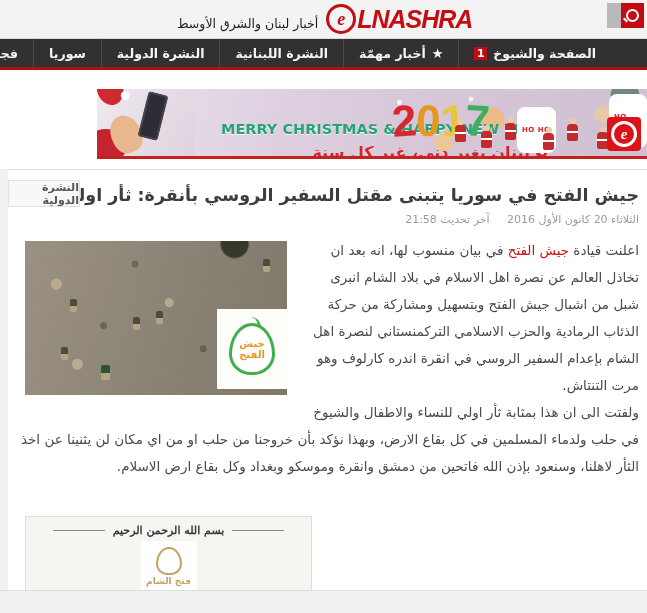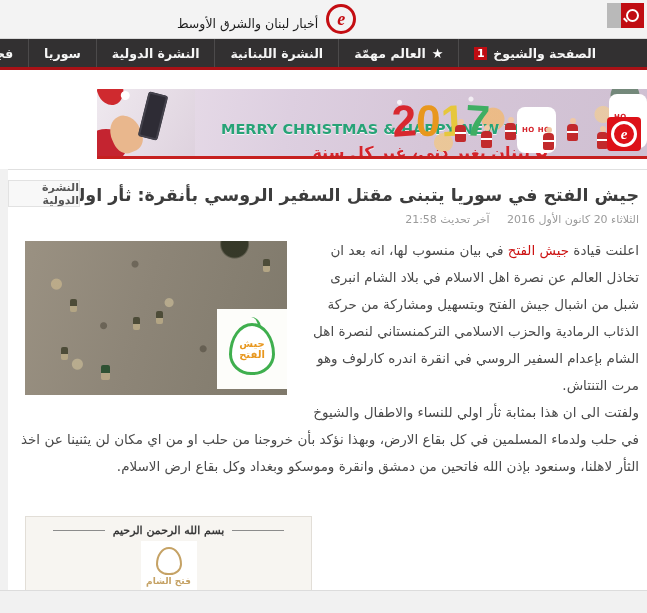--- a/index.html
+++ b/index.html
@@ -218,38 +218,39 @@
   .footer-band{height:24px;background:#f1f1f1;border-top:1px solid #dcdcdc;}
 </style>
 </head>
 <body>
 
 <div class="header">
   <div class="brand">
     <span class="tagline">أخبار لبنان والشرق الأوسط</span>
     <span class="logo">
       <span class="logo-e">e</span>
+      <span class="logo-text">LNASHRA</span>
     </span>
   </div>
   <div class="search-area">
     <span class="search-gray"></span>
     <button class="search-btn">
       <span class="mag"></span>
     </button>
   </div>
 </div>
 
 <div class="nav">
   <div class="nav-item">
     <span>الصفحة والشيوخ</span>
     <span class="nav-badge">1</span>
   </div>
   <div class="nav-item">
     <span class="nav-star">★</span>
-    <span>العالم مهمّة</span>
+    <span>أخبار مهمّة</span>
   </div>
   <div class="nav-item">
     <span>النشرة اللبنانية</span>
   </div>
   <div class="nav-item">
     <span>النشرة الدولية</span>
   </div>
   <div class="nav-item">
     <span>سوريا</span>
   </div>

